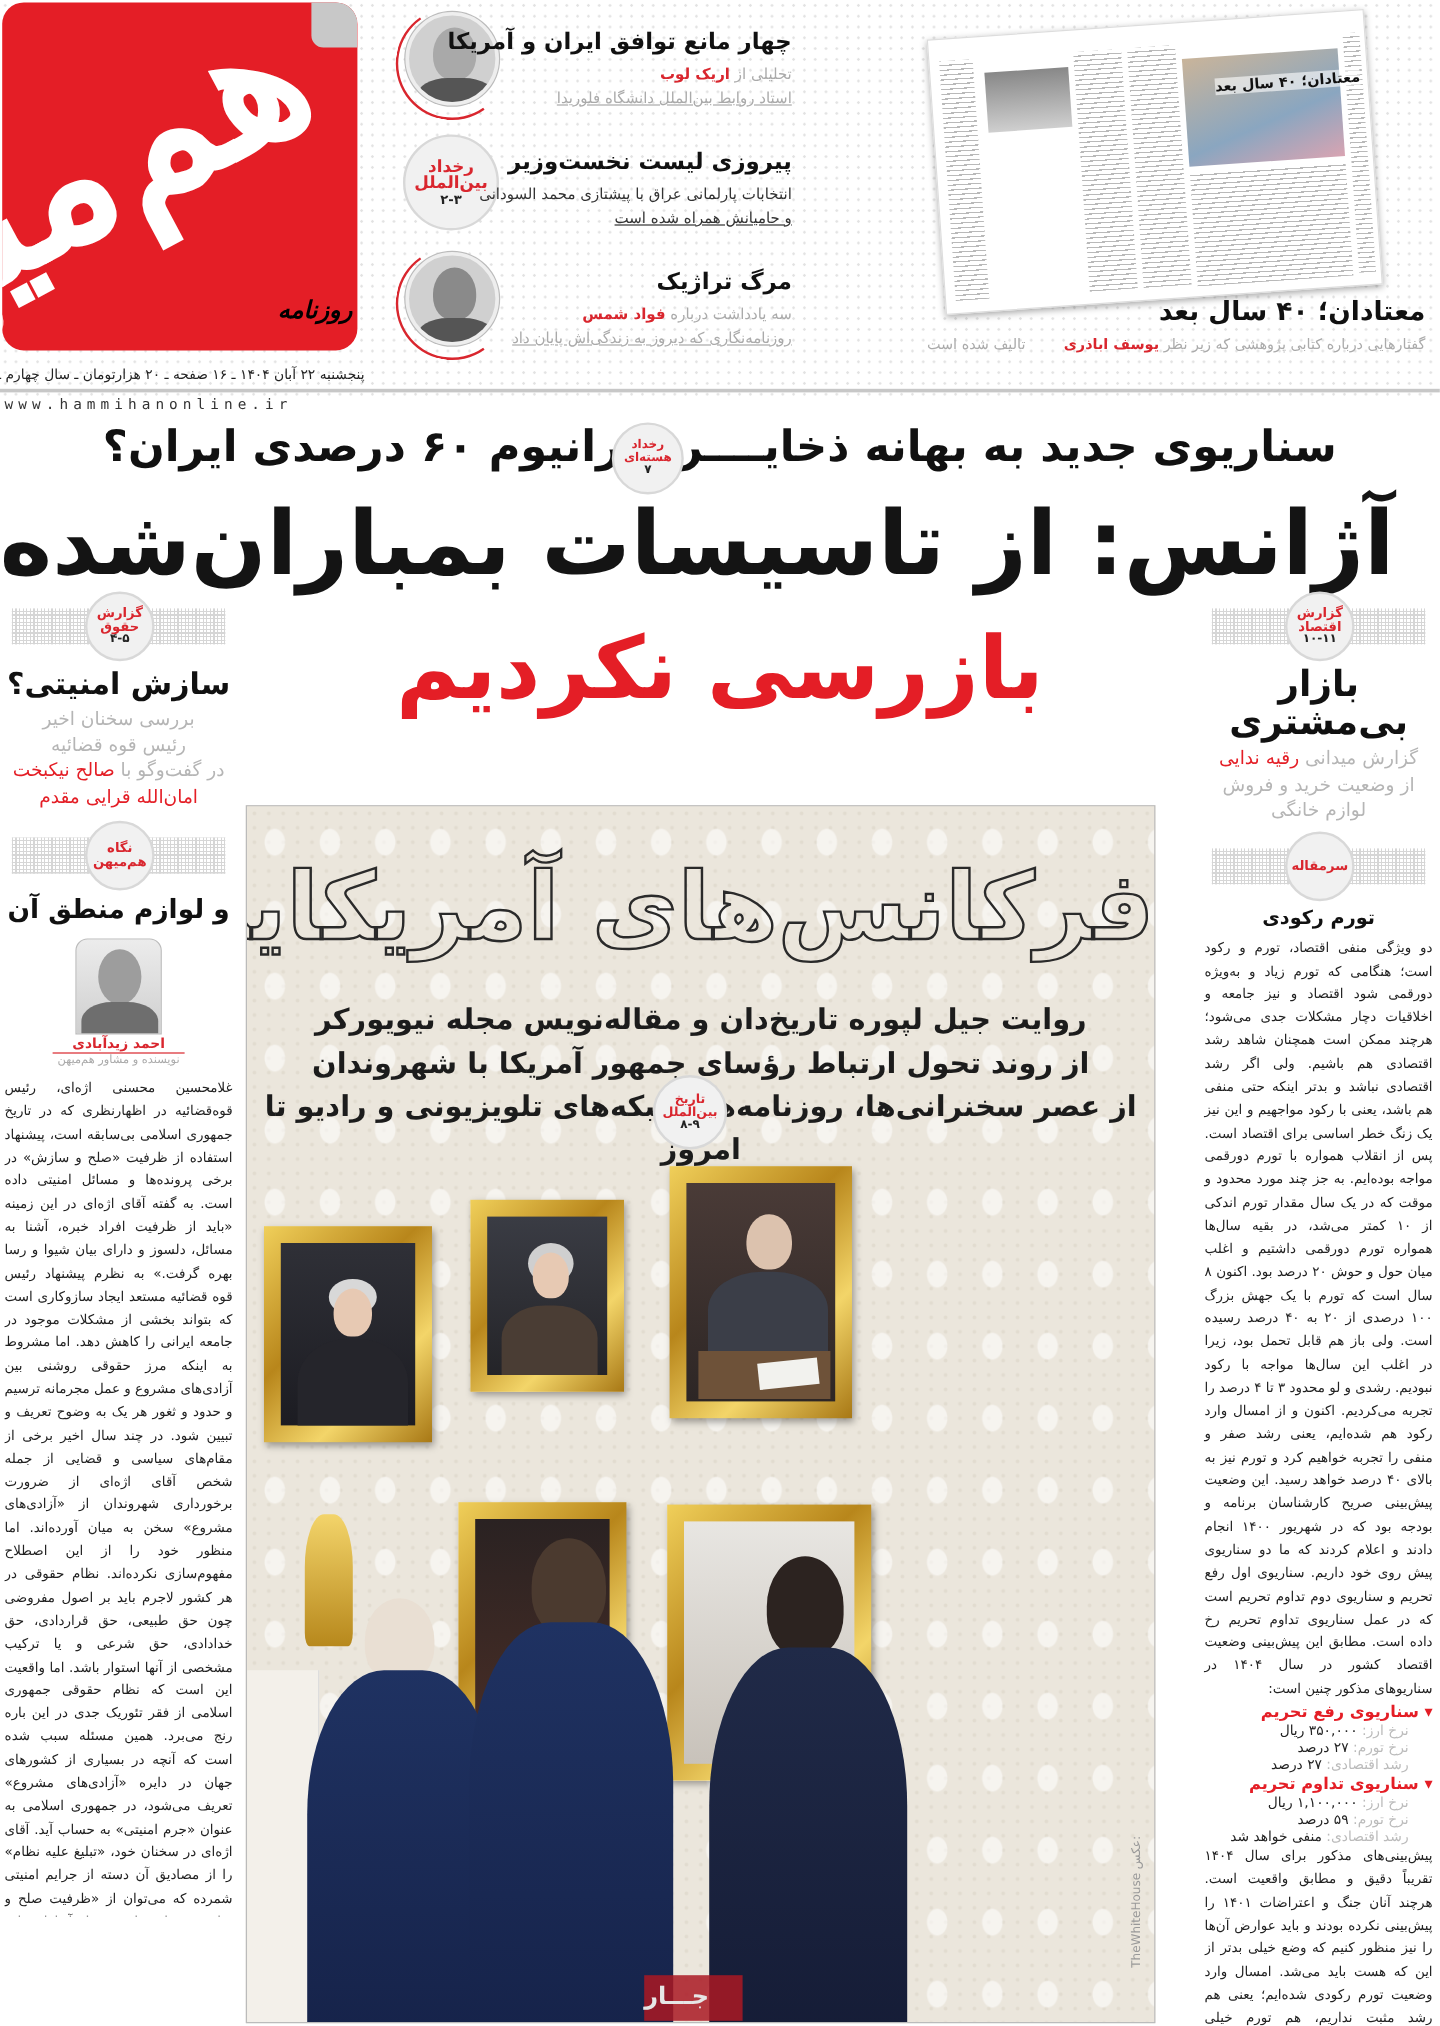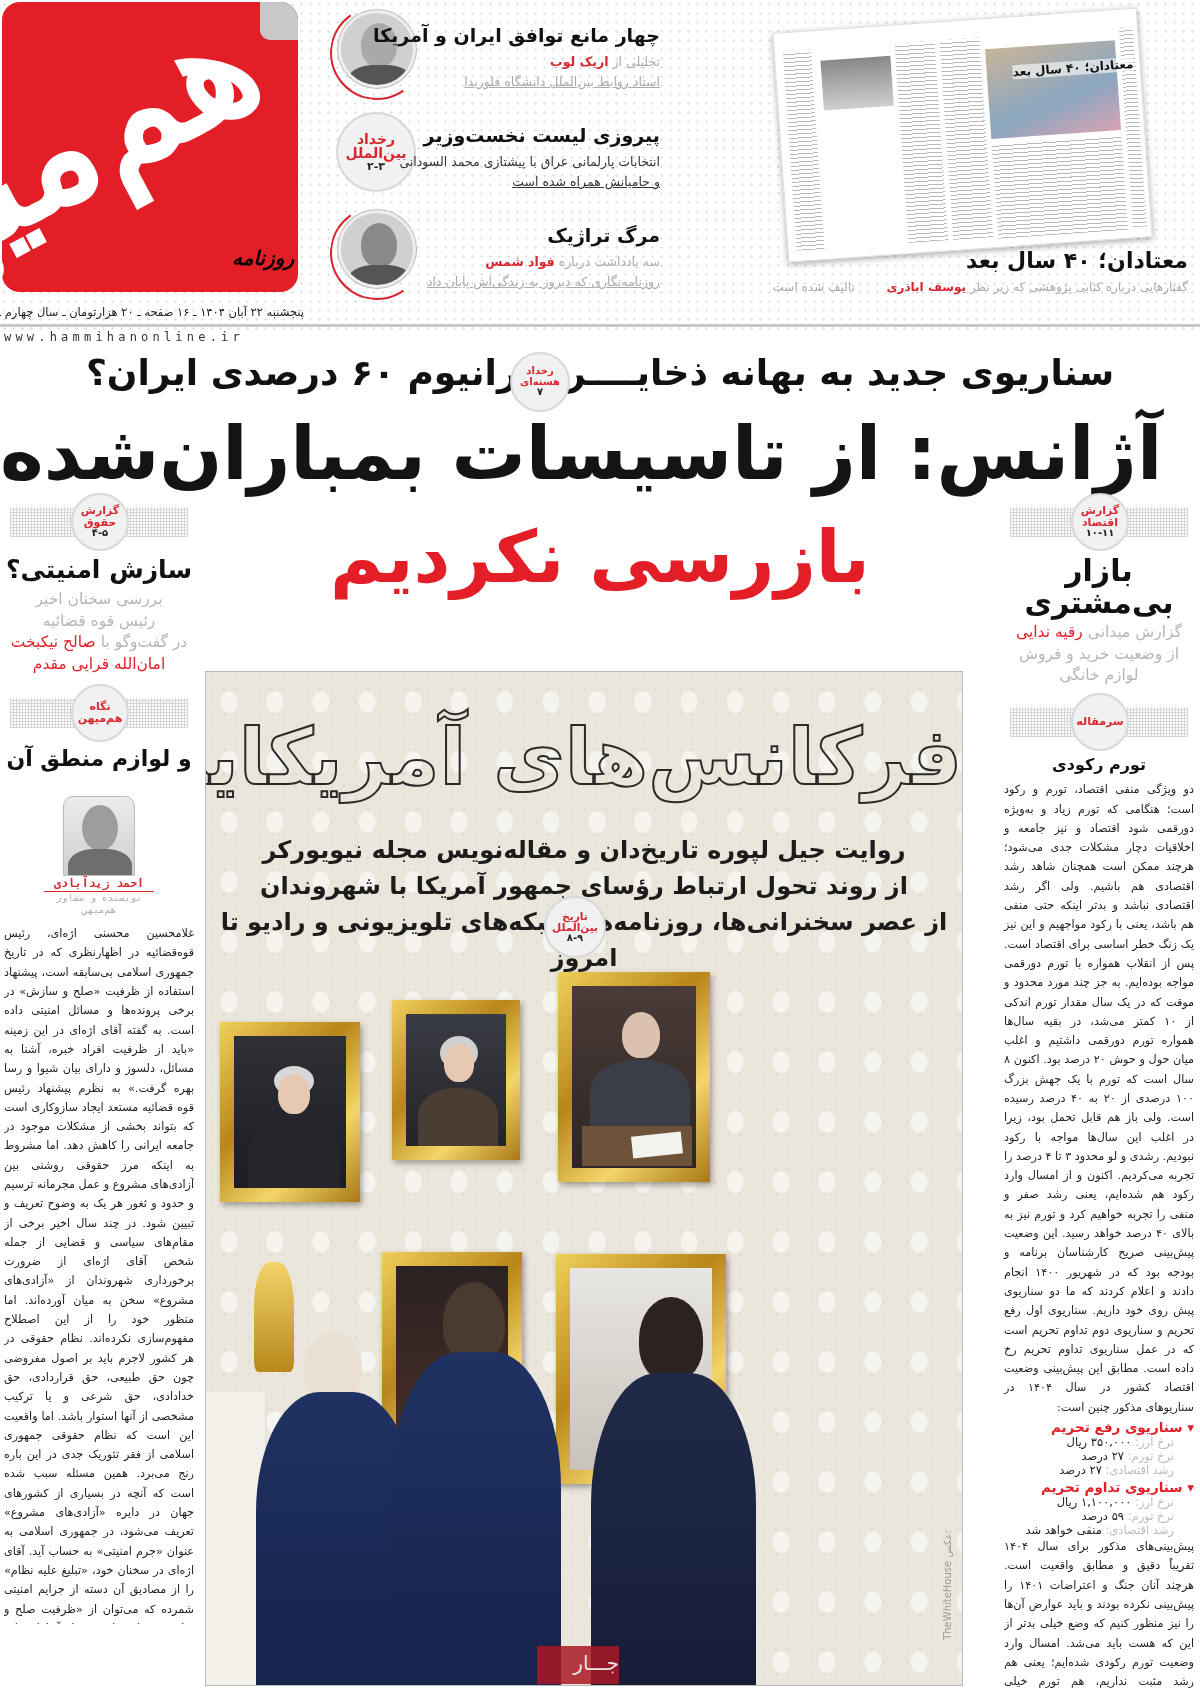--- a/index.html
+++ b/index.html
@@ -57,21 +57,21 @@
   .sec-band .badge-ring .b1, .sec-band .badge-ring .b2 { font-size: 11px; }
   .sec-band .badge-ring .b3 { font-size: 10px; }
   .side h3 { font-size: 25px; font-weight: bold; color: #111; line-height: 1.2; margin-top: 6px; }
   .side .deck { font-size: 15.5px; color: #b5b5b5; line-height: 1.4; margin-top: 4px; }
   .side .deck .red { color: #e41e26; }
   .body-text { font-size: 11.2px; line-height: 19.3px; color: #222; text-align: justify; text-align-last: right; direction: rtl; }
 
   #left-col { left: 4px; top: 495px; }
   #right-col { left: 1004px; top: 495px; }
 
-  .author { width: 110px; margin: 24px auto 0; font-family: Liberation Mono, monospace; }
+  .author { width: 110px; margin: 10px auto 0; }
   .author .ph { width: 72px; height: 80px; margin: 0 auto; border-radius: 10px 10px 0 0; background: linear-gradient(180deg,#ececec,#cfcfcf); position: relative; overflow: hidden; border: 1px solid #bbb; }
   .author .ph .head { position: absolute; left: 18px; top: 8px; width: 36px; height: 46px; border-radius: 50%; background: #9d9d9d; }
   .author .ph .body { position: absolute; left: 4px; top: 52px; width: 64px; height: 40px; border-radius: 40% 40% 0 0; background: #6e6e6e; }
   .author .nm { font-size: 11.5px; font-weight: bold; color: #d9262e; border-bottom: 1px solid #d9262e; padding-bottom: 1px; }
   .author .rl { font-size: 9.5px; color: #aaa; }
 
   .scenario { text-align: right; margin-top: 2px; }
   .scenario .sh { font-size: 13.5px; font-weight: bold; color: #e41e26; }
   .scenario .row { font-size: 11.5px; color: #222; padding-right: 20px; }
   .scenario .row .lb { color: #bbb; }
@@ -86,21 +86,21 @@
 
   .frame { position: absolute; background: linear-gradient(135deg,#f0cf5a,#b8861b 40%,#f3d569 70%,#a87815); padding: 14px; box-shadow: 2px 3px 6px rgba(0,0,0,0.35); }
   .frame .canvas { width: 100%; height: 100%; position: relative; overflow: hidden; }
   .frame .canvas .fig-head { position: absolute; border-radius: 50% 50% 45% 45%; background: #e7c9b3; }
   .frame .canvas .fig-hair { position: absolute; border-radius: 50%; background: #d8d8d8; }
   .frame .canvas .fig-body { position: absolute; border-radius: 45% 45% 0 0; background: #25252b; }
   .person { position: absolute; }
   .person .hd { position: absolute; border-radius: 50% 50% 42% 42%; }
   .person .bd { position: absolute; border-radius: 40% 40% 0 0; background: linear-gradient(180deg,#1f3262,#16234a); }
   #photo-credit { position: absolute; left: 942px; top: 1530px; font-size: 10px; color: #999; writing-mode: vertical-rl; transform: rotate(180deg); direction: ltr; white-space: nowrap; }
-  #watermark { position: absolute; left: 537px; top: 1646px; width: 82px; height: 38px; background: rgba(170,25,35,0.85); color: #e6e6e6; font-size: 20px; font-weight: normal; text-align: right; line-height: 34px; }
+  #watermark { position: absolute; left: 537px; top: 1646px; width: 82px; height: 38px; background: rgba(170,25,35,0.85); color: #e6e6e6; font-size: 20px; font-weight: bold; text-align: left; line-height: 34px; }
 </style>
 </head>
 <body>
 
 <div id="masthead" class="dots">
   <div id="logo">
     <div class="fold"></div>
     <div class="word">هم‌میهن</div>
     <div class="sub">روزنامه</div>
   </div>

